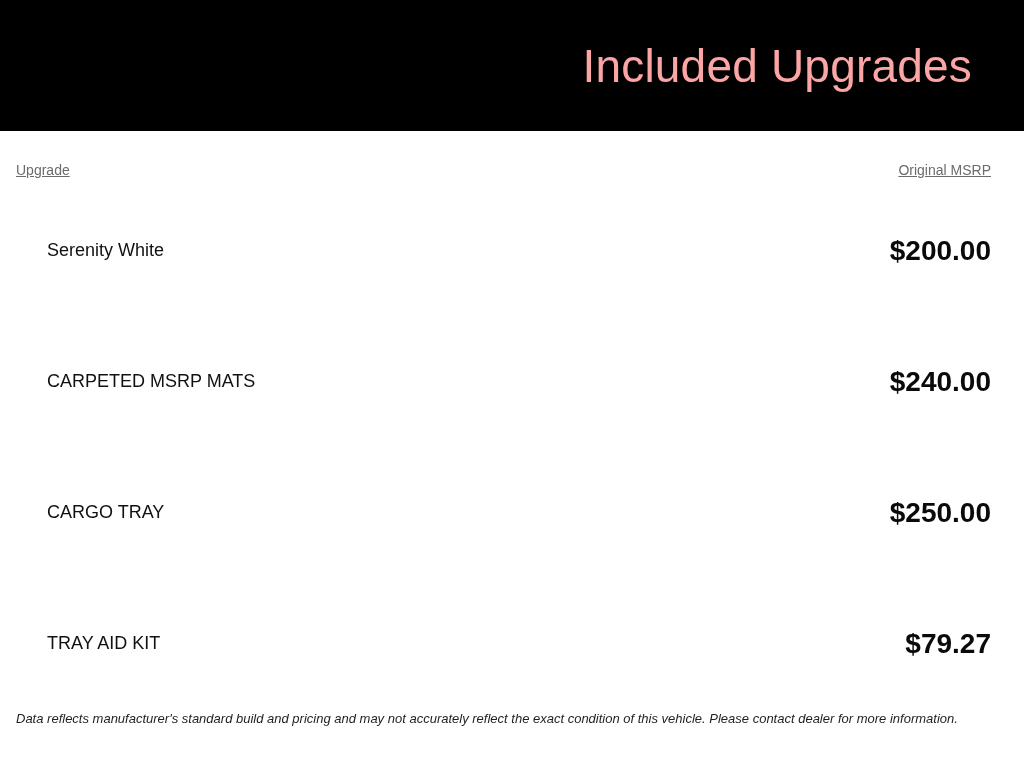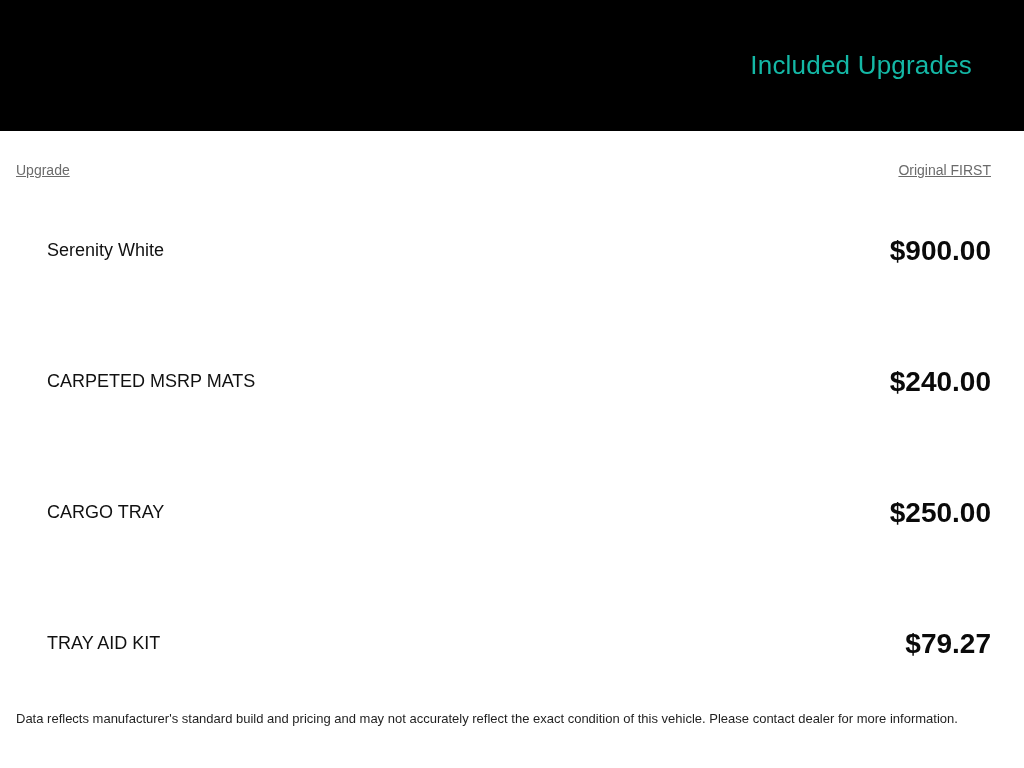--- a/index.html
+++ b/index.html
@@ -17,22 +17,22 @@
   }
   .header {
     height: 131px;
     background: #000000;
     display: flex;
     align-items: center;
     justify-content: flex-end;
     padding-right: 52px;
   }
   .header .title {
-    color: #14b8a6;
-    font-size: 26px;
+    color: #fca5a5;
+    font-size: 46px;
     font-weight: 400;
     letter-spacing: 0.2px;
   }
   .table {
     padding-left: 16px;
     padding-right: 33px;
   }
   .cols {
     margin-top: 30px;
     display: flex;
@@ -61,45 +61,46 @@
   }
   .upgrade-price {
     font-size: 28px;
     font-weight: 700;
     color: #0a0a0a;
   }
   .disclaimer {
     margin-top: 2px;
     padding-left: 16px;
     font-size: 13px;
+    font-style: italic;
     color: #1f1f1f;
     line-height: 16px;
   }
 </style>
 </head>
 <body>
 
 <div class="page">
 
   <div class="header">
     <div class="title">Included Upgrades</div>
   </div>
 
   <div class="table">
 
     <div class="cols">
       <span class="col-label">Upgrade</span>
-      <span class="col-label">Original FIRST</span>
+      <span class="col-label">Original MSRP</span>
     </div>
 
     <div class="rows">
 
       <div class="row">
         <span class="upgrade-name">Serenity White</span>
-        <span class="upgrade-price">$900.00</span>
+        <span class="upgrade-price">$200.00</span>
       </div>
 
       <div class="row">
         <span class="upgrade-name">CARPETED MSRP MATS</span>
         <span class="upgrade-price">$240.00</span>
       </div>
 
       <div class="row">
         <span class="upgrade-name">CARGO TRAY</span>
         <span class="upgrade-price">$250.00</span>

